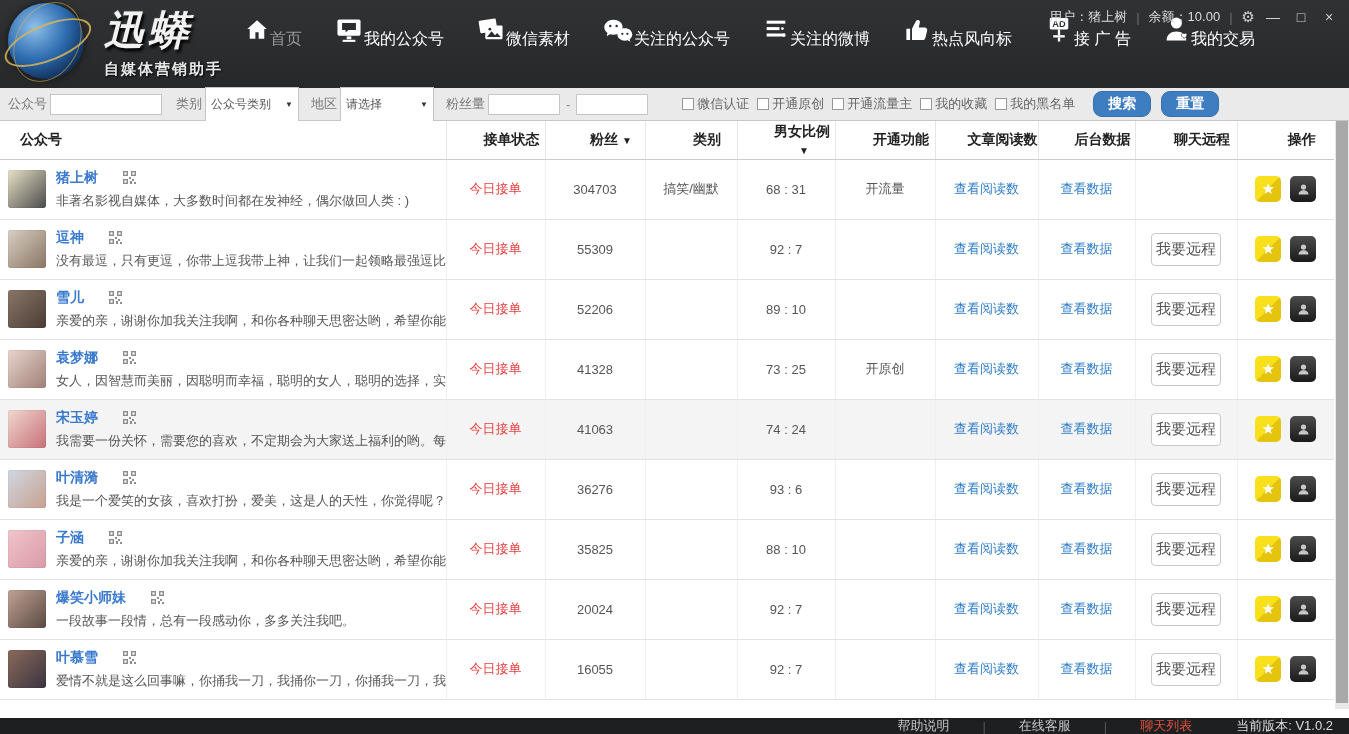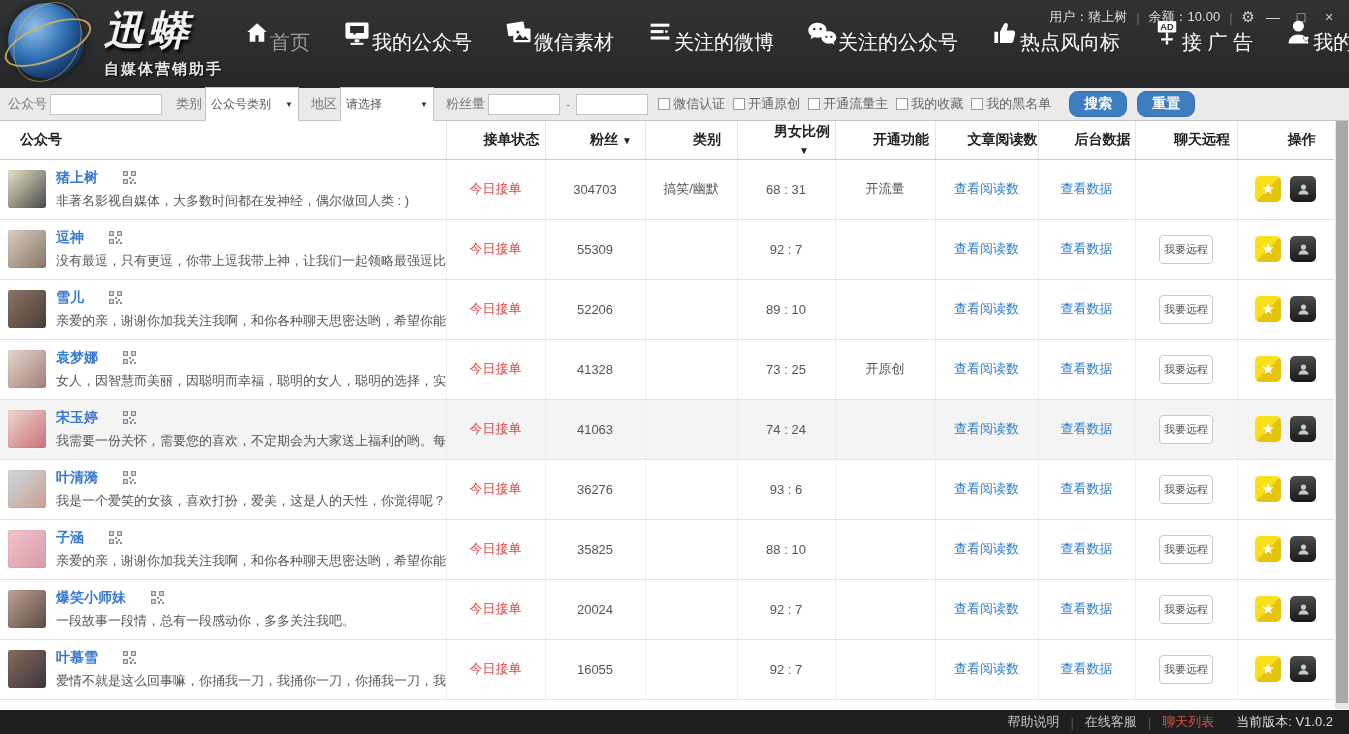--- a/index.html
+++ b/index.html
@@ -20,21 +20,21 @@
   .logo-text { margin-left:20px; }
   .logo-title { font-size:40px; font-weight:bold; font-style:italic; color:#f2f2f2;
     letter-spacing:4px; text-shadow:2px 3px 3px #000, 0 0 2px #666; }
   .logo-subtitle { margin-top:2px; font-size:15px; font-weight:bold; color:#e8e8e8;
     letter-spacing:2px; text-shadow:1px 1px 2px #000; }
 
   .mainnav { position:absolute; left:228px; top:9px; display:flex; align-items:flex-start; }
   .nav-item { display:flex; flex-direction:row; align-items:center; padding:0 16px; cursor:pointer; }
   .nav-icon { height:36px; display:flex; align-items:center; justify-content:center; }
   .nav-icon svg { display:block; }
-  .nav-label { margin-top:20px; font-size:20px; color:#fff; white-space:nowrap; }
+  .nav-label { margin-top:20px; font-size:16px; color:#fff; white-space:nowrap; }
   .nav-label.muted { color:#9a9a9a; }
 
   .userinfo { position:absolute; top:8px; right:10px; display:flex; align-items:center;
     font-size:13px; color:#dcdcdc; }
   .userinfo .sep { margin:0 9px; color:#6d6f71; }
   .gear { font-size:15px; color:#cfcfcf; cursor:pointer; }
   .winbtn { width:20px; text-align:center; margin-left:8px; color:#cfcfcf; font-size:14px; cursor:pointer; }
 
   
   .filterbar { position:absolute; top:88px; left:0; width:100%; height:33px; background:#eaeaea;
@@ -72,35 +72,35 @@
   .avatar { width:38px; height:38px; border-radius:3px; margin-right:10px; flex-shrink:0;
     box-shadow:0 0 1px rgba(0,0,0,.4) inset; }
   .info { min-width:0; }
   .nameline { display:flex; align-items:center;gap:18px; }
   .name { color:#3a7ace; font-weight:bold; font-size:14px; cursor:pointer; }
   .qr { margin-left:7px; display:inline-flex; cursor:pointer; }
   .desc { margin-top:5px; color:#555; font-size:13px; overflow:hidden; white-space:nowrap; }
   .c-status { color:#e84040; }
   .tlink { color:#2f7dc9; cursor:pointer; text-decoration:none; }
   .remote-btn { display:inline-block; border:1px solid #c9c9c9; border-radius:4px; background:#fff;
-    color:#555; font-size:11px; padding:6px 4px; cursor:pointer; }
+    color:#555; font-size:15px; padding:6px 4px; cursor:pointer; }
   .ops { display:flex; justify-content:center; align-items:center; gap:9px; }
   .star-btn { width:26px; height:26px; border-radius:5px; color:#fff; font-size:15px; line-height:26px;
     text-align:center; cursor:pointer;
     background:linear-gradient(135deg,#f8e01c 50%,#e4c40c 50%); }
   .user-btn { width:26px; height:26px; border-radius:5px; display:flex; align-items:center;
     justify-content:center; cursor:pointer; background:linear-gradient(#4c4c4c,#1a1a1a); }
 
   .scrollbar { position:absolute; top:0; right:0; width:14px; height:100%; background:#e8e8e8; }
   .scroll-thumb { position:absolute; top:0; left:1px; width:12px; height:99%; background:#a9a9a9; }
 
   
-  .footer { position:absolute; bottom:0; left:0; width:100%; height:24px; background:#1d1f21;
+  .footer { position:absolute; bottom:0; left:0; width:100%; height:16px; background:#1d1f21;
     display:flex; align-items:center; justify-content:flex-end; font-size:13px; color:#c6c6c6;
-    padding-right:16px; }
+    padding-right:16px;gap:22px; }
   .footer .fsep { margin:0 11px; color:#555; }
   .footer .flink { cursor:pointer; }
   .footer .red { color:#e0503f; }
   .footer .version { margin-left:22px; color:#dcdcdc; }
 </style>
 </head>
 <body>
 
 <div class="window">
 
@@ -141,42 +141,42 @@
               </g>
               <rect x="8" y="8" width="15" height="12" rx="1"></rect>
               <path fill="#2a2c2e" d="M9.5 18l4-5 3 3.6 1.8-2 3.2 3.4z"></path>
               <circle fill="#2a2c2e" cx="12" cy="11.3" r="1.2"></circle>
             </svg>
           </span>
     <span class="nav-label">微信素材</span>
   </div>
         <div class="nav-item">
     <span class="nav-icon">
-            <svg width="28" height="28" viewBox="0 0 24 24" fill="#fff">
-              <rect x="4" y="4" width="16" height="2.6"></rect>
-              <rect x="4" y="9.5" width="11" height="2.6"></rect>
-              <rect x="4" y="15" width="16" height="2.6"></rect>
-              <circle cx="18.6" cy="16.3" r="1.4"></circle>
-              <circle cx="17.5" cy="10.8" r="1.2"></circle>
-            </svg>
-          </span>
-    <span class="nav-label">关注的微博</span>
-  </div>
-        <div class="nav-item">
-    <span class="nav-icon">
             <svg width="32" height="28" viewBox="0 0 28 24" fill="#fff">
               <path d="M10 3C5.6 3 2 6 2 9.7c0 2 1.1 3.8 2.8 5L4 17.4l3-1.6c.9.3 1.9.4 3 .4 4.4 0 8-3 8-6.8S14.4 3 10 3z"></path>
               <circle fill="#2a2c2e" cx="7.2" cy="8.5" r="1.1"></circle>
               <circle fill="#2a2c2e" cx="12.8" cy="8.5" r="1.1"></circle>
               <path d="M20 10.5c-3.6 0-6.5 2.4-6.5 5.4s2.9 5.4 6.5 5.4c.9 0 1.7-.1 2.5-.4l2.4 1.3-.7-2.2c1.4-1 2.3-2.5 2.3-4.1 0-3-2.9-5.4-6.5-5.4z"></path>
               <circle fill="#2a2c2e" cx="17.8" cy="15.3" r="1"></circle>
               <circle fill="#2a2c2e" cx="22.2" cy="15.3" r="1"></circle>
             </svg>
           </span>
     <span class="nav-label">关注的公众号</span>
+  </div>
+        <div class="nav-item">
+    <span class="nav-icon">
+            <svg width="28" height="28" viewBox="0 0 24 24" fill="#fff">
+              <rect x="4" y="4" width="16" height="2.6"></rect>
+              <rect x="4" y="9.5" width="11" height="2.6"></rect>
+              <rect x="4" y="15" width="16" height="2.6"></rect>
+              <circle cx="18.6" cy="16.3" r="1.4"></circle>
+              <circle cx="17.5" cy="10.8" r="1.2"></circle>
+            </svg>
+          </span>
+    <span class="nav-label">关注的微博</span>
   </div>
         <div class="nav-item">
     <span class="nav-icon">
             <svg width="30" height="30" viewBox="0 0 24 24" fill="#fff">
               <path d="M3.5 11h3v9h-3zM8 20h8.6c1 0 1.9-.7 2.1-1.7l1.4-6c.3-1.2-.6-2.3-1.8-2.3h-4.9l.9-4.1c.2-1-.6-2-1.6-2-.6 0-1.2.3-1.5.9L8 11z"></path>
             </svg>
           </span>
     <span class="nav-label">热点风向标</span>
   </div>
         <div class="nav-item">
@@ -225,21 +225,21 @@
     </span>
     <span class="f-label">地区</span>
     <span class="fakeselect">
       <span>请选择</span>
       <span class="caret">▼</span>
     </span>
     <span class="f-label">粉丝量</span>
     <input class="f-input small" style="">
     <span class="dash">-</span>
     <input class="f-input small" style="margin-right: 10px;">
-    <span id="checkboxes" style="display:flex;align-items:flex-start;">
+    <span id="checkboxes" style="display:flex;align-items:flex-start;margin-left:24px;">
         <label class="cb-item">
     <span class="cb"></span>
     <span class="cb-label">微信认证</span>
   </label>
         <label class="cb-item">
     <span class="cb"></span>
     <span class="cb-label">开通原创</span>
   </label>
         <label class="cb-item">
     <span class="cb"></span>

